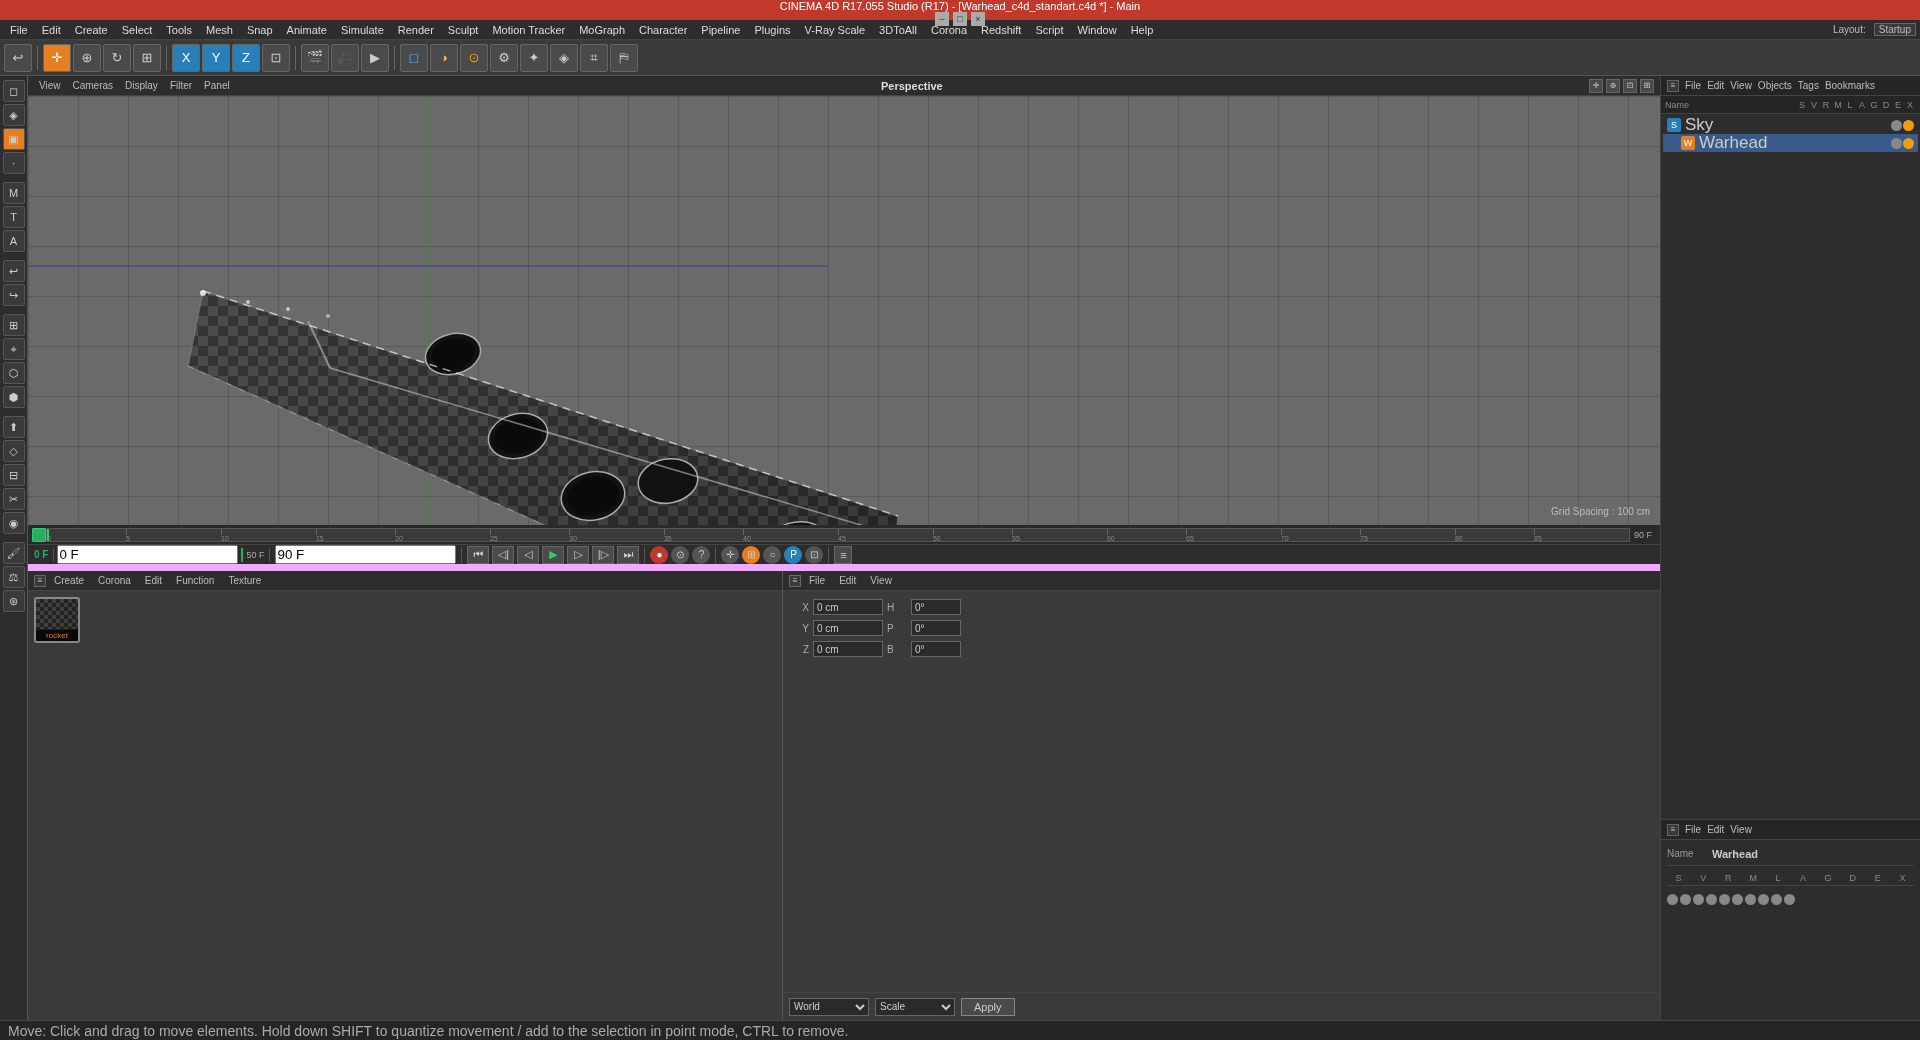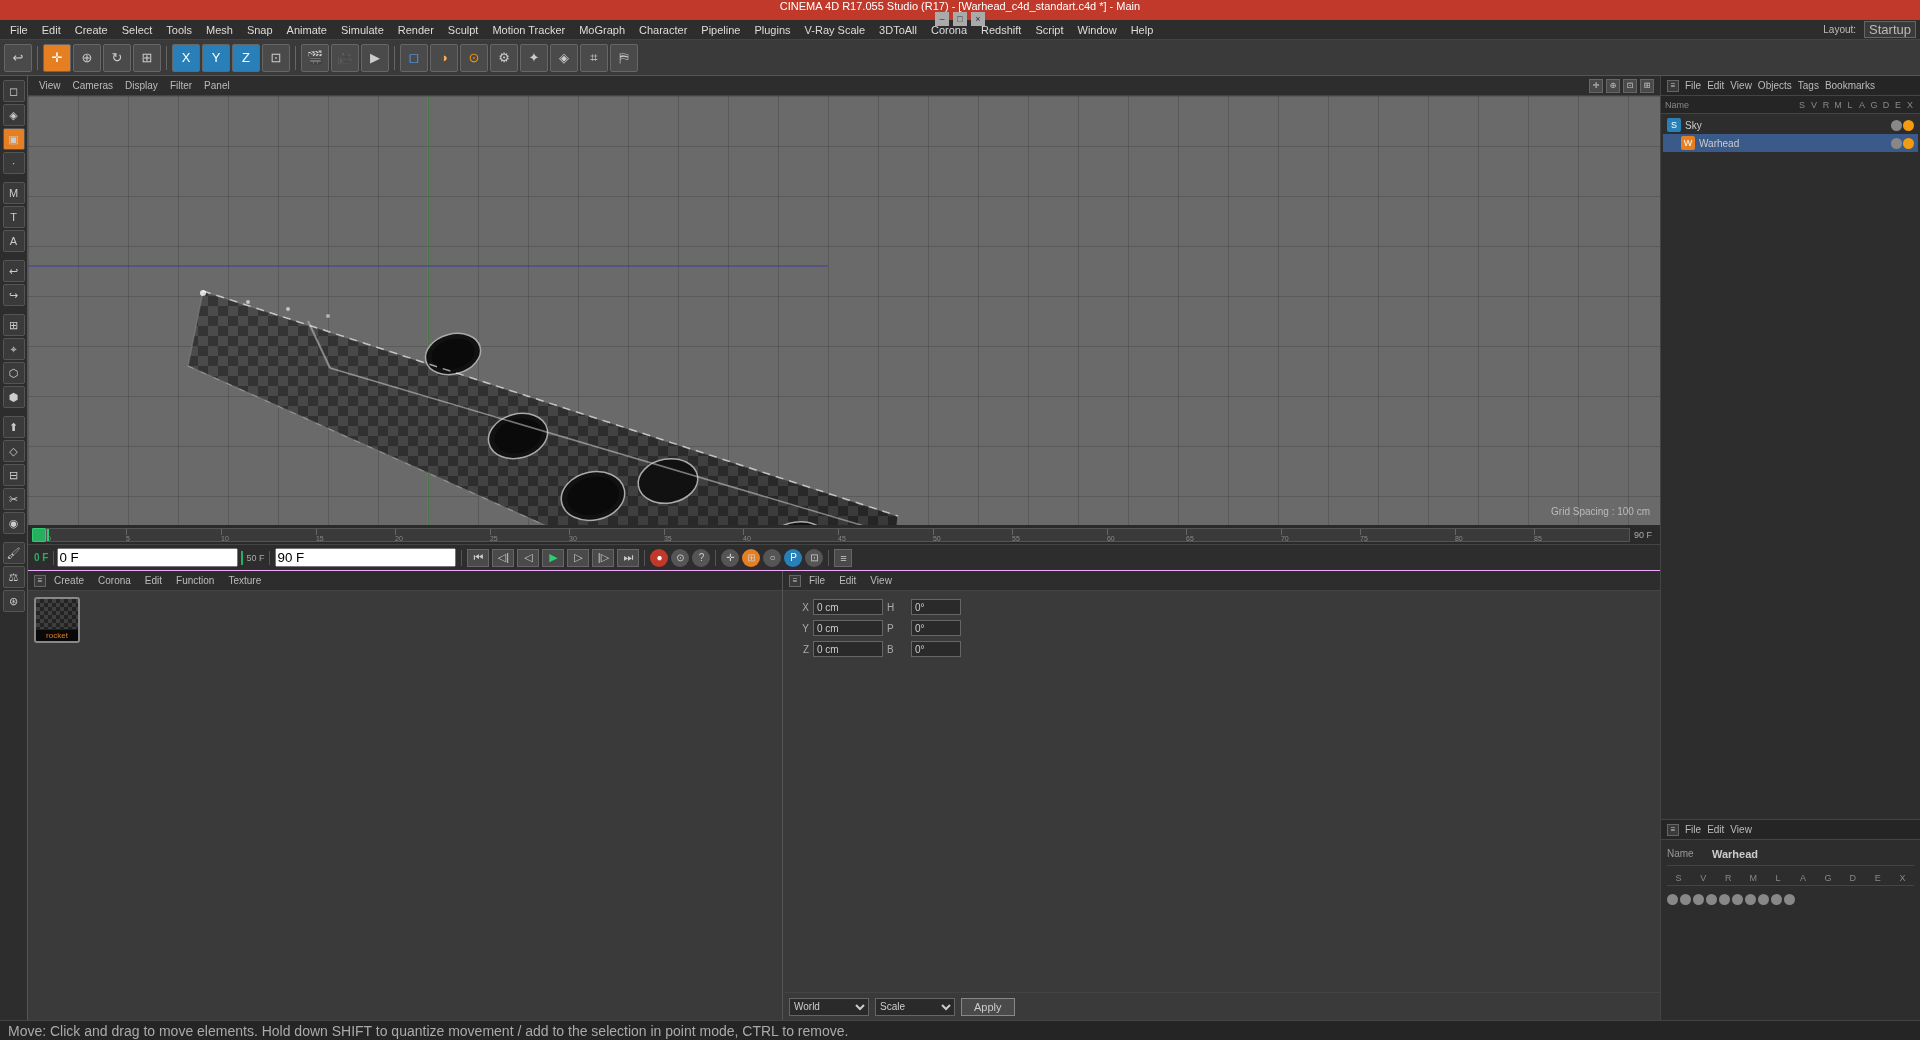--- a/index.html
+++ b/index.html
@@ -217,21 +217,21 @@
     }
 
     
     #transport {
       height: 26px;
       background: #2d2d2d;
       display: flex;
       align-items: center;
       padding: 0 4px;
       gap: 3px;
-      border-bottom: 1px solid #f0abfc;
+      border-bottom: 7px solid #f0abfc;
     }
     .transport-btn {
       width: 22px; height: 18px;
       background: #4a4a4a;
       border: 1px solid #666;
       display: flex; align-items: center; justify-content: center;
       cursor: pointer;
       color: #ccc;
       font-size: 11px;
     }
@@ -396,21 +396,21 @@
     }
     .obj-item.selected { background: #3a5a8a; }
     .obj-icon {
       width: 14px; height: 14px;
       border-radius: 2px;
       display: flex; align-items: center; justify-content: center;
       font-size: 9px;
     }
     .obj-icon.sky { background: #2980b9; color: white; }
     .obj-icon.mesh { background: #e67e22; color: white; }
-    .obj-name { flex: 1; font-size: 10px; color: #ccc; }
+    .obj-name { flex: 1; font-size: 17px; color: #ccc; }
 
     
     #attr-panel-right {
       height: 200px;
       display: flex;
       flex-direction: column;
     }
     #attr-panel-header {
       height: 20px;
       background: #252525;
@@ -622,21 +622,21 @@
   <span class="menu-item">Plugins</span>
   <span class="menu-item">V-Ray Scale</span>
   <span class="menu-item">3DToAll</span>
   <span class="menu-item">Corona</span>
   <span class="menu-item">Redshift</span>
   <span class="menu-item">Script</span>
   <span class="menu-item">Window</span>
   <span class="menu-item">Help</span>
   <div style="flex:1"></div>
   <span style="color:#bbb;font-size:10px;padding:0 6px;">Layout:</span>
-  <span style="color:#bbb;font-size:13px;padding:0 4px;background:#3a3a3a;border:1px solid #666;">Startup</span>
+  <span style="color:#bbb;font-size:10px;padding:0 4px;background:#3a3a3a;border:1px solid #666;">Startup</span>
 </div>
 
 <div id="toolbar">
   <button class="toolbar-btn">↩</button>
   <div class="toolbar-sep"></div>
   <button class="toolbar-btn active">✛</button>
   <button class="toolbar-btn">⊕</button>
   <button class="toolbar-btn">↻</button>
   <button class="toolbar-btn">⊞</button>
   <div class="toolbar-sep"></div>
@@ -694,20 +694,23 @@
 
     <div id="viewport" style="height: 808px; flex-shrink: 0;">
       <div id="viewport-header">
         <div class="viewport-menu">
           <span>View</span>
           <span>Cameras</span>
           <span>Display</span>
           <span>Filter</span>
           <span>Panel</span>
         </div>
+        <div style="flex:1;display:flex;align-items:center;justify-content:center;">
+          <span id="viewport-label">Perspective</span>
+        </div>
         <div id="viewport-controls">
           <div class="vp-ctrl-btn">✛</div>
           <div class="vp-ctrl-btn">⊕</div>
           <div class="vp-ctrl-btn">⊡</div>
           <div class="vp-ctrl-btn">⊞</div>
         </div>
       </div>
 
       <div id="viewport-canvas">
         <div id="grid-bg"></div>

